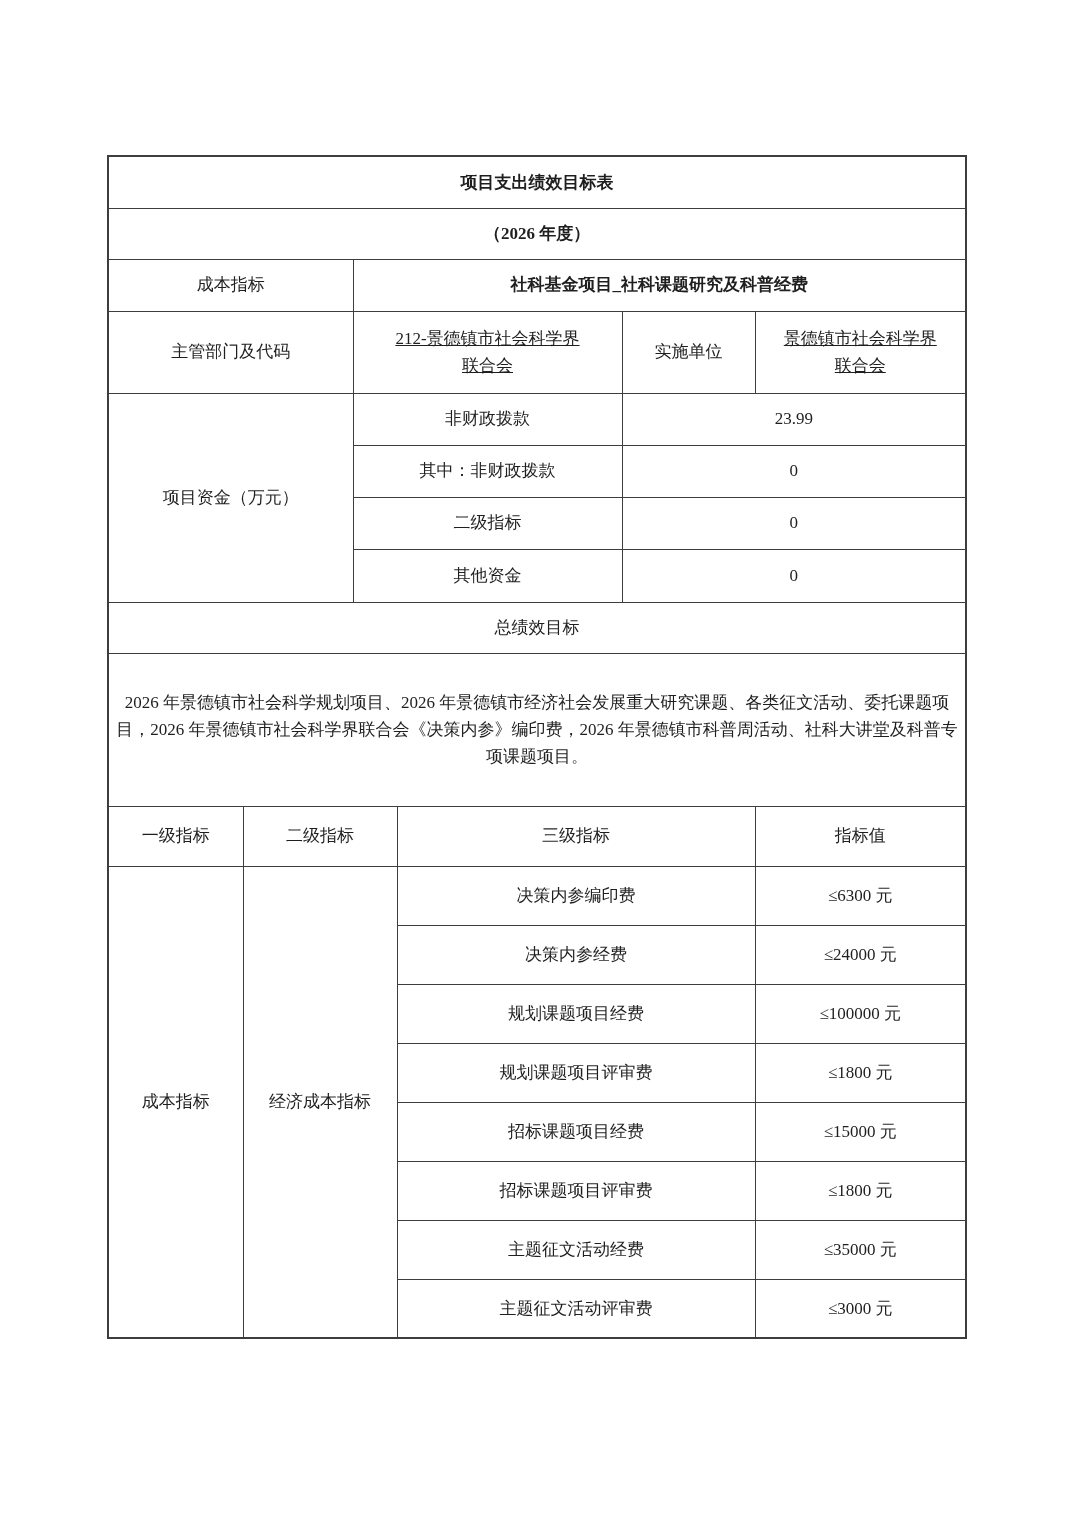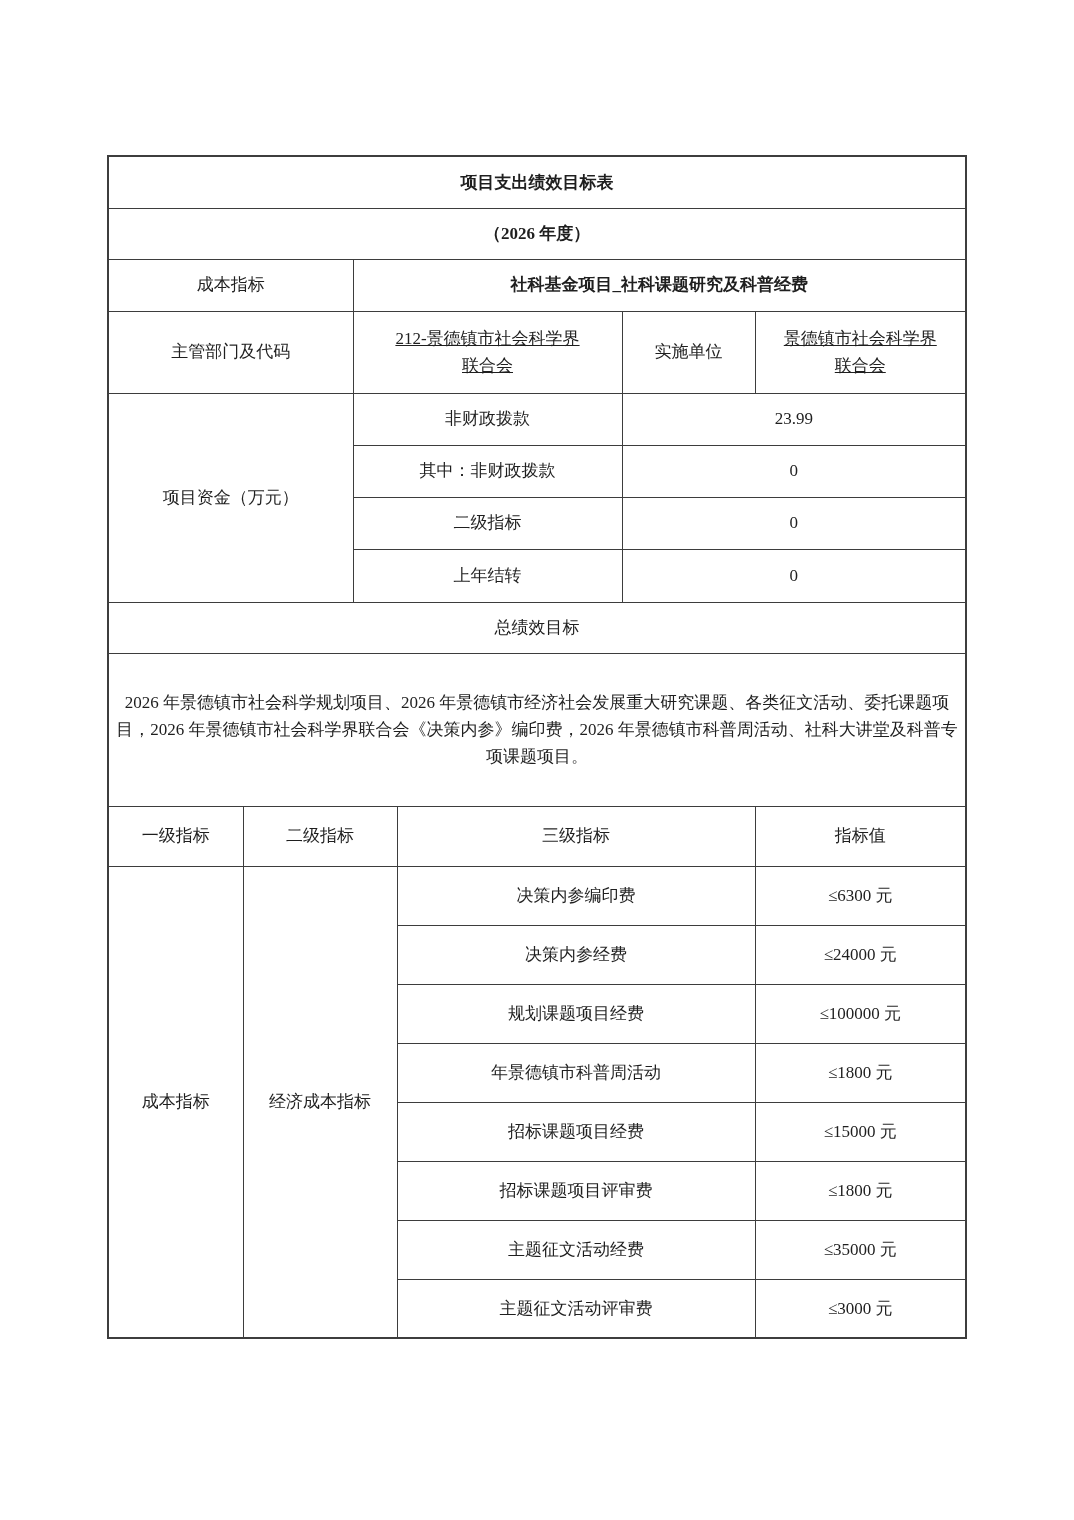--- a/index.html
+++ b/index.html
@@ -88,21 +88,21 @@
       </tr>
       <tr class="h52">
         <td colspan="2">其中：非财政拨款</td>
         <td colspan="2">0</td>
       </tr>
       <tr class="h52">
         <td colspan="2">二级指标</td>
         <td colspan="2">0</td>
       </tr>
       <tr class="h53">
-        <td colspan="2">上年结转</td>
+        <td colspan="2">其他资金</td>
         <td colspan="2">0</td>
       </tr>
       <tr class="h51">
         <td colspan="6">总绩效目标</td>
       </tr>
       <tr class="h153">
         <td colspan="6" class="para">2026 年景德镇市社会科学规划项目、2026 年景德镇市经济社会发展重大研究课题、各类征文活动、委托课题项目，2026 年景德镇市社会科学界联合会《决策内参》编印费，2026 年景德镇市科普周活动、社科大讲堂及科普专项课题项目。</td>
       </tr>
       <tr class="h60">
         <td>一级指标</td>
@@ -118,21 +118,21 @@
       </tr>
       <tr class="h59">
         <td colspan="2">决策内参经费</td>
         <td>≤24000 元</td>
       </tr>
       <tr class="h59">
         <td colspan="2">规划课题项目经费</td>
         <td>≤100000 元</td>
       </tr>
       <tr class="h59">
-        <td colspan="2">年景德镇市科普周活动</td>
+        <td colspan="2">规划课题项目评审费</td>
         <td>≤1800 元</td>
       </tr>
       <tr class="h59">
         <td colspan="2">招标课题项目经费</td>
         <td>≤15000 元</td>
       </tr>
       <tr class="h59">
         <td colspan="2">招标课题项目评审费</td>
         <td>≤1800 元</td>
       </tr>

